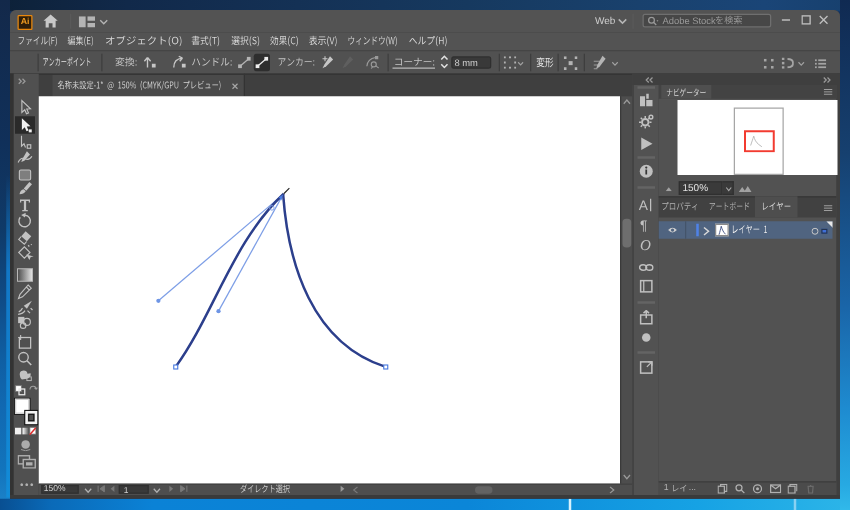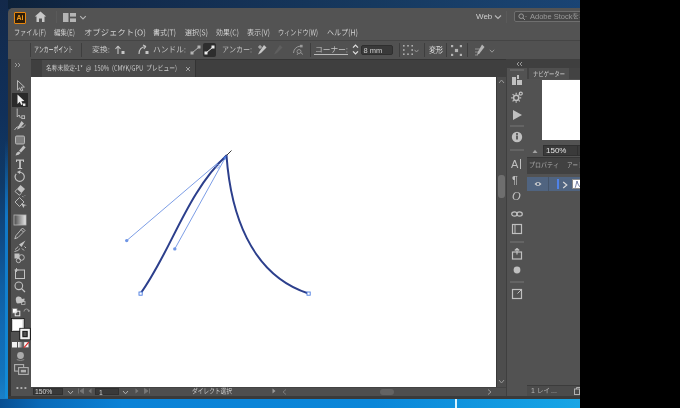--- a/index.html
+++ b/index.html
@@ -1,16 +1,16 @@
 <!DOCTYPE html>
 <html><head><meta charset="utf-8"><style>
 
 *{margin:0;padding:0;box-sizing:border-box}
 html,body{width:680px;height:408px;overflow:hidden;background:#000}
-#root{position:relative;width:580px;height:408px;font-family:"Liberation Sans",sans-serif;overflow:hidden}
+#root{position:relative;width:680px;height:408px;font-family:"Liberation Sans",sans-serif;overflow:hidden}
 #root div,#root svg{position:absolute}
 .lb{overflow:visible}
 
 </style></head><body>
 <div id="root">
 <div style="left:0;top:0;width:680px;height:408px;background:#123362"></div>
 <div style="left:0;top:0;width:680px;height:9px;background:linear-gradient(90deg,#0d2138 0%,#11294a 15%,#143155 35%,#16395f 55%,#19416d 75%,#1a4577 90%,#17406e 100%)"></div>
 <div style="left:0;top:0;width:8px;height:408px;background:linear-gradient(180deg,#13294a 0%,#10305a 28%,#0f3a68 45%,#0f4a85 58%,#0f5ea2 70%,#1169b2 80%,#1274bc 92%,#1e85cc 100%)"></div>
 <div style="left:5px;top:140px;width:3px;height:258px;background:linear-gradient(180deg,rgba(18,112,190,0) 0%,#1277c6 30%,#128cd8 100%)"></div>
 <div style="left:672px;top:0;width:8px;height:408px;background:linear-gradient(180deg,#15304f 0%,#1a3a5e 12%,#4a6c94 17%,#8099b4 21%,#8aa2bc 27%,#5d83a8 32%,#2b6fb4 38%,#1b80d4 45%,#1888dc 61%,#169ce2 81%,#25b4ea 100%)"></div>

